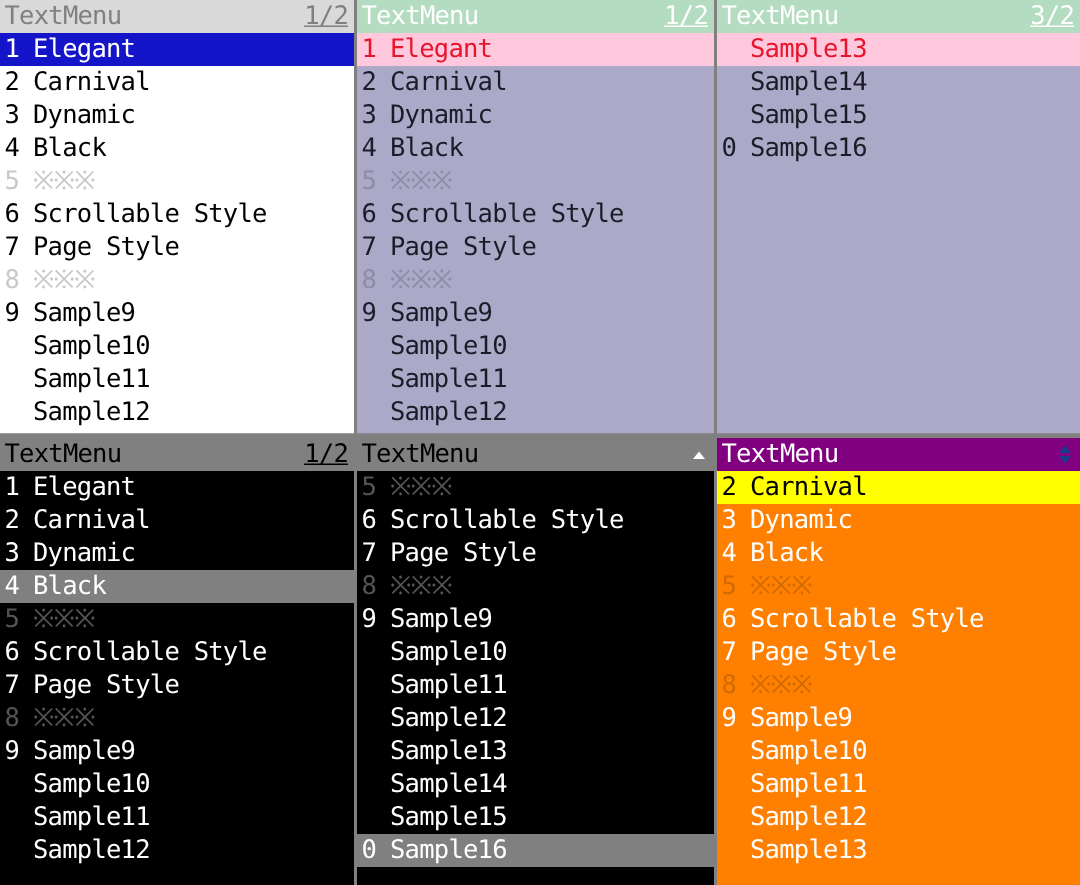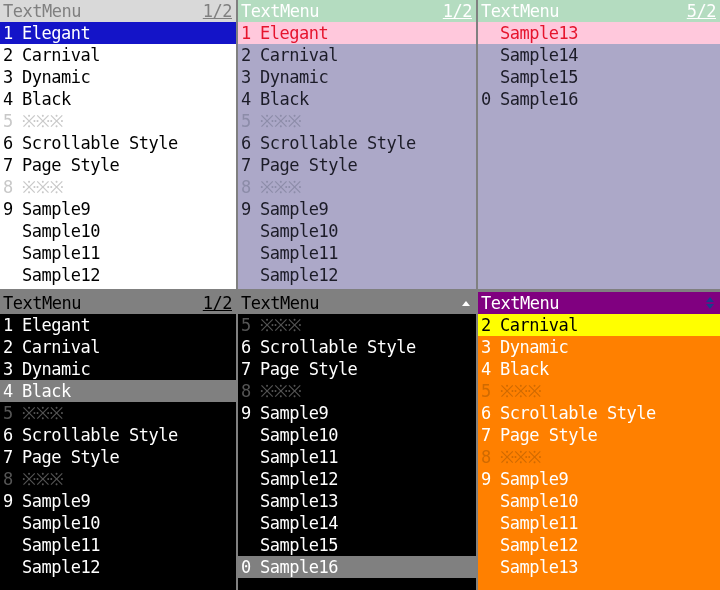--- a/index.html
+++ b/index.html
@@ -187,21 +187,21 @@
             <span class="k"></span>
             <span class="lbl">Sample12</span>
           </div>
         </div>
       </div>
     </div>
   <div class="panel p3">
       <div class="inner t-elegant">
         <div class="hdr">
           <span class="ttl">TextMenu</span>
-          <span class="pg">5/2</span>
+          <span class="pg">3/2</span>
         </div>
         <div class="list">
           <div class="row sel">
             <span class="k"></span>
             <span class="lbl">Sample13</span>
           </div>
           <div class="row">
             <span class="k"></span>
             <span class="lbl">Sample14</span>
           </div>

